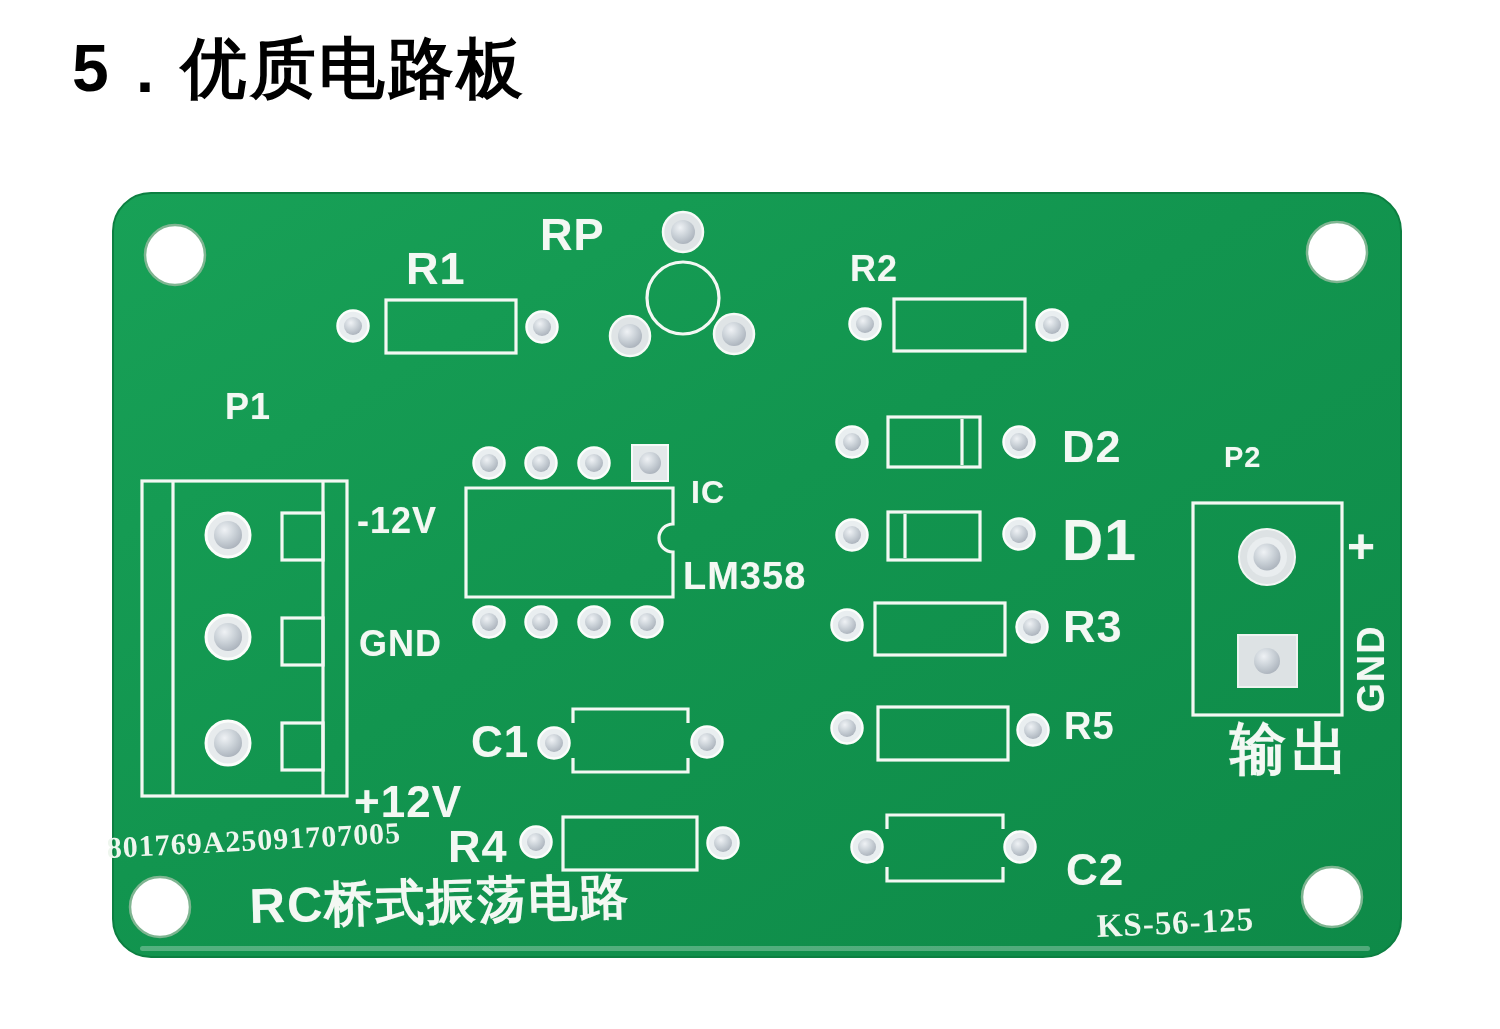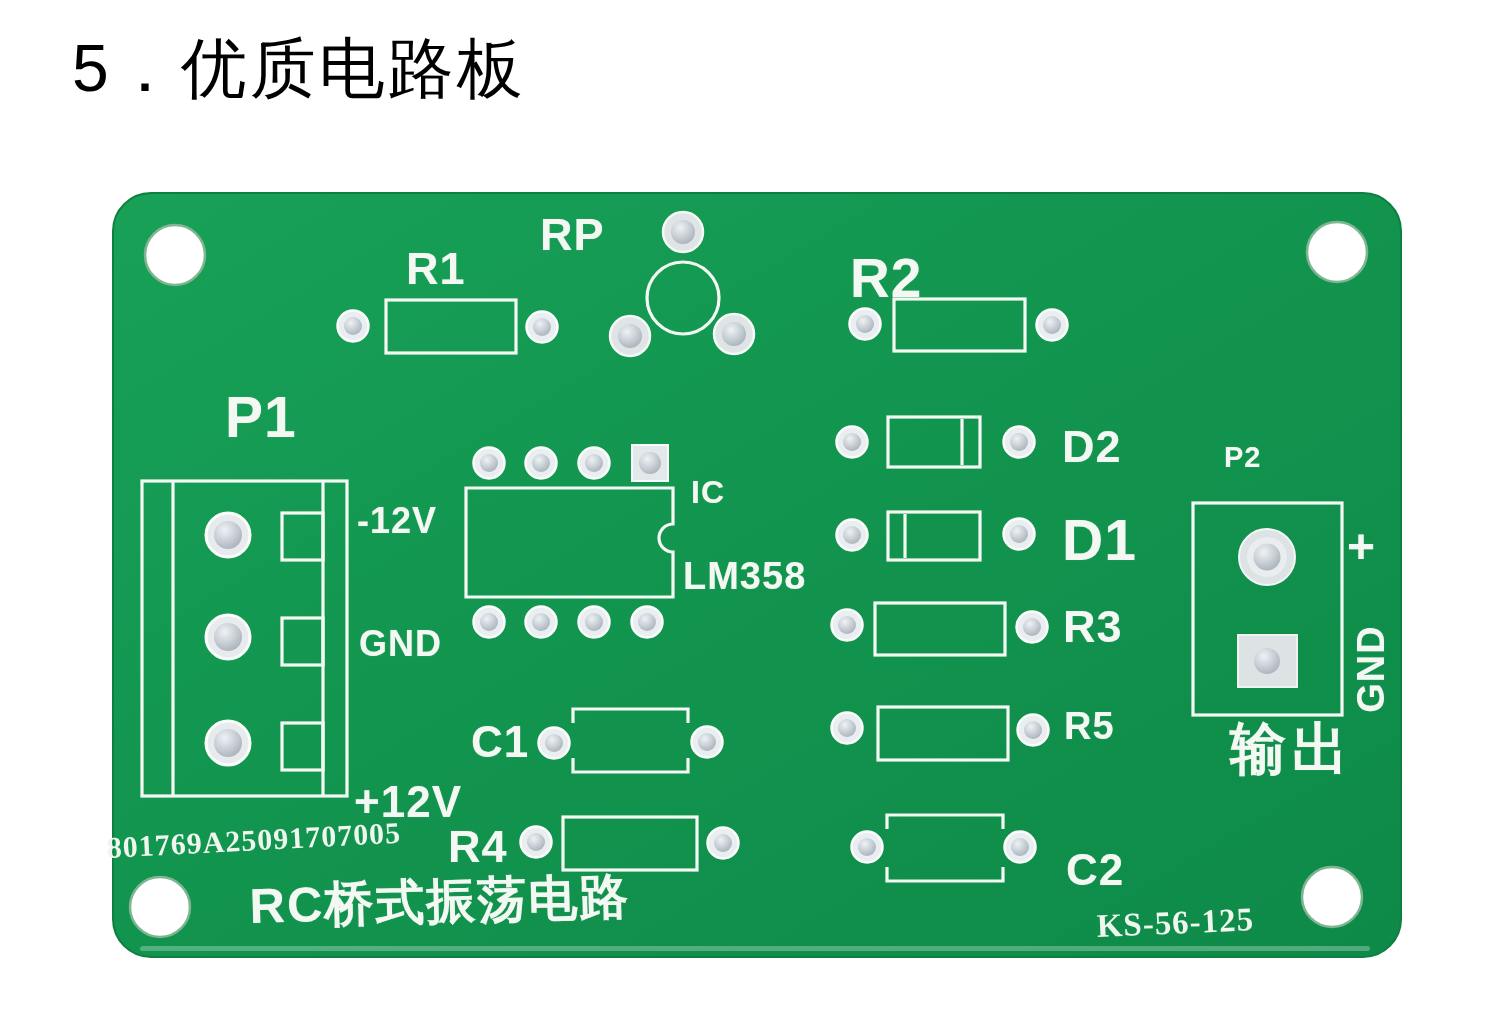--- a/index.html
+++ b/index.html
@@ -4,21 +4,21 @@
 <style>
   * { margin:0; padding:0; box-sizing:border-box; }
   html,body { background:#ffffff; }
   .stage {
     position:relative; width:1500px; height:1029px;
     background:#ffffff; overflow:hidden;
     font-family:"Liberation Sans", sans-serif;
   }
   .page-title {
     position:absolute; left:72px; top:24px;
-    font-size:66px; font-weight:400; color:#000000;
+    font-size:66px; font-weight:700; color:#000000;
     letter-spacing:3px; white-space:nowrap;
   }
   svg.pcb { position:absolute; left:0; top:0; }
   .silk {
     position:absolute; color:#f3f8f3; font-weight:bold;
     white-space:nowrap; letter-spacing:1px; line-height:1;
     text-shadow:0 0 1px rgba(255,255,255,.35);
   }
   .stamp {
     position:absolute; color:#eef6ee;
@@ -163,22 +163,22 @@
       </g>
       <g>
         <rect x="1238" y="635" width="59" height="52" fill="#dde2e4" stroke="#eef3f0" stroke-width="2"></rect>
         <circle cx="1267" cy="661" r="13" fill="url(#dome)"></circle>
       </g>
     </g>
   </svg>
 
   <span class="silk" style="left:406px;top:246px;font-size:45px">R1</span>
   <span class="silk" style="left:540px;top:212px;font-size:45px">RP</span>
-  <span class="silk" style="left:850px;top:251px;font-size:55px">R2</span>
-  <span class="silk" style="left:225px;top:389px;font-size:57px">P1</span>
+  <span class="silk" style="left:850px;top:251px;font-size:36px">R2</span>
+  <span class="silk" style="left:225px;top:389px;font-size:36px">P1</span>
 
   <span class="silk" style="left:357px;top:503px;font-size:36px">-12V</span>
   <span class="silk" style="left:359px;top:626px;font-size:36px">GND</span>
   <span class="silk" style="left:354px;top:780px;font-size:44px">+12V</span>
 
   <span class="silk" style="left:691px;top:476px;font-size:32px">IC</span>
   <span class="silk" style="left:683px;top:557px;font-size:38px">LM358</span>
 
   <span class="silk" style="left:1062px;top:424px;font-size:45px">D2</span>
   <span class="silk" style="left:1062px;top:512px;font-size:57px">D1</span>

